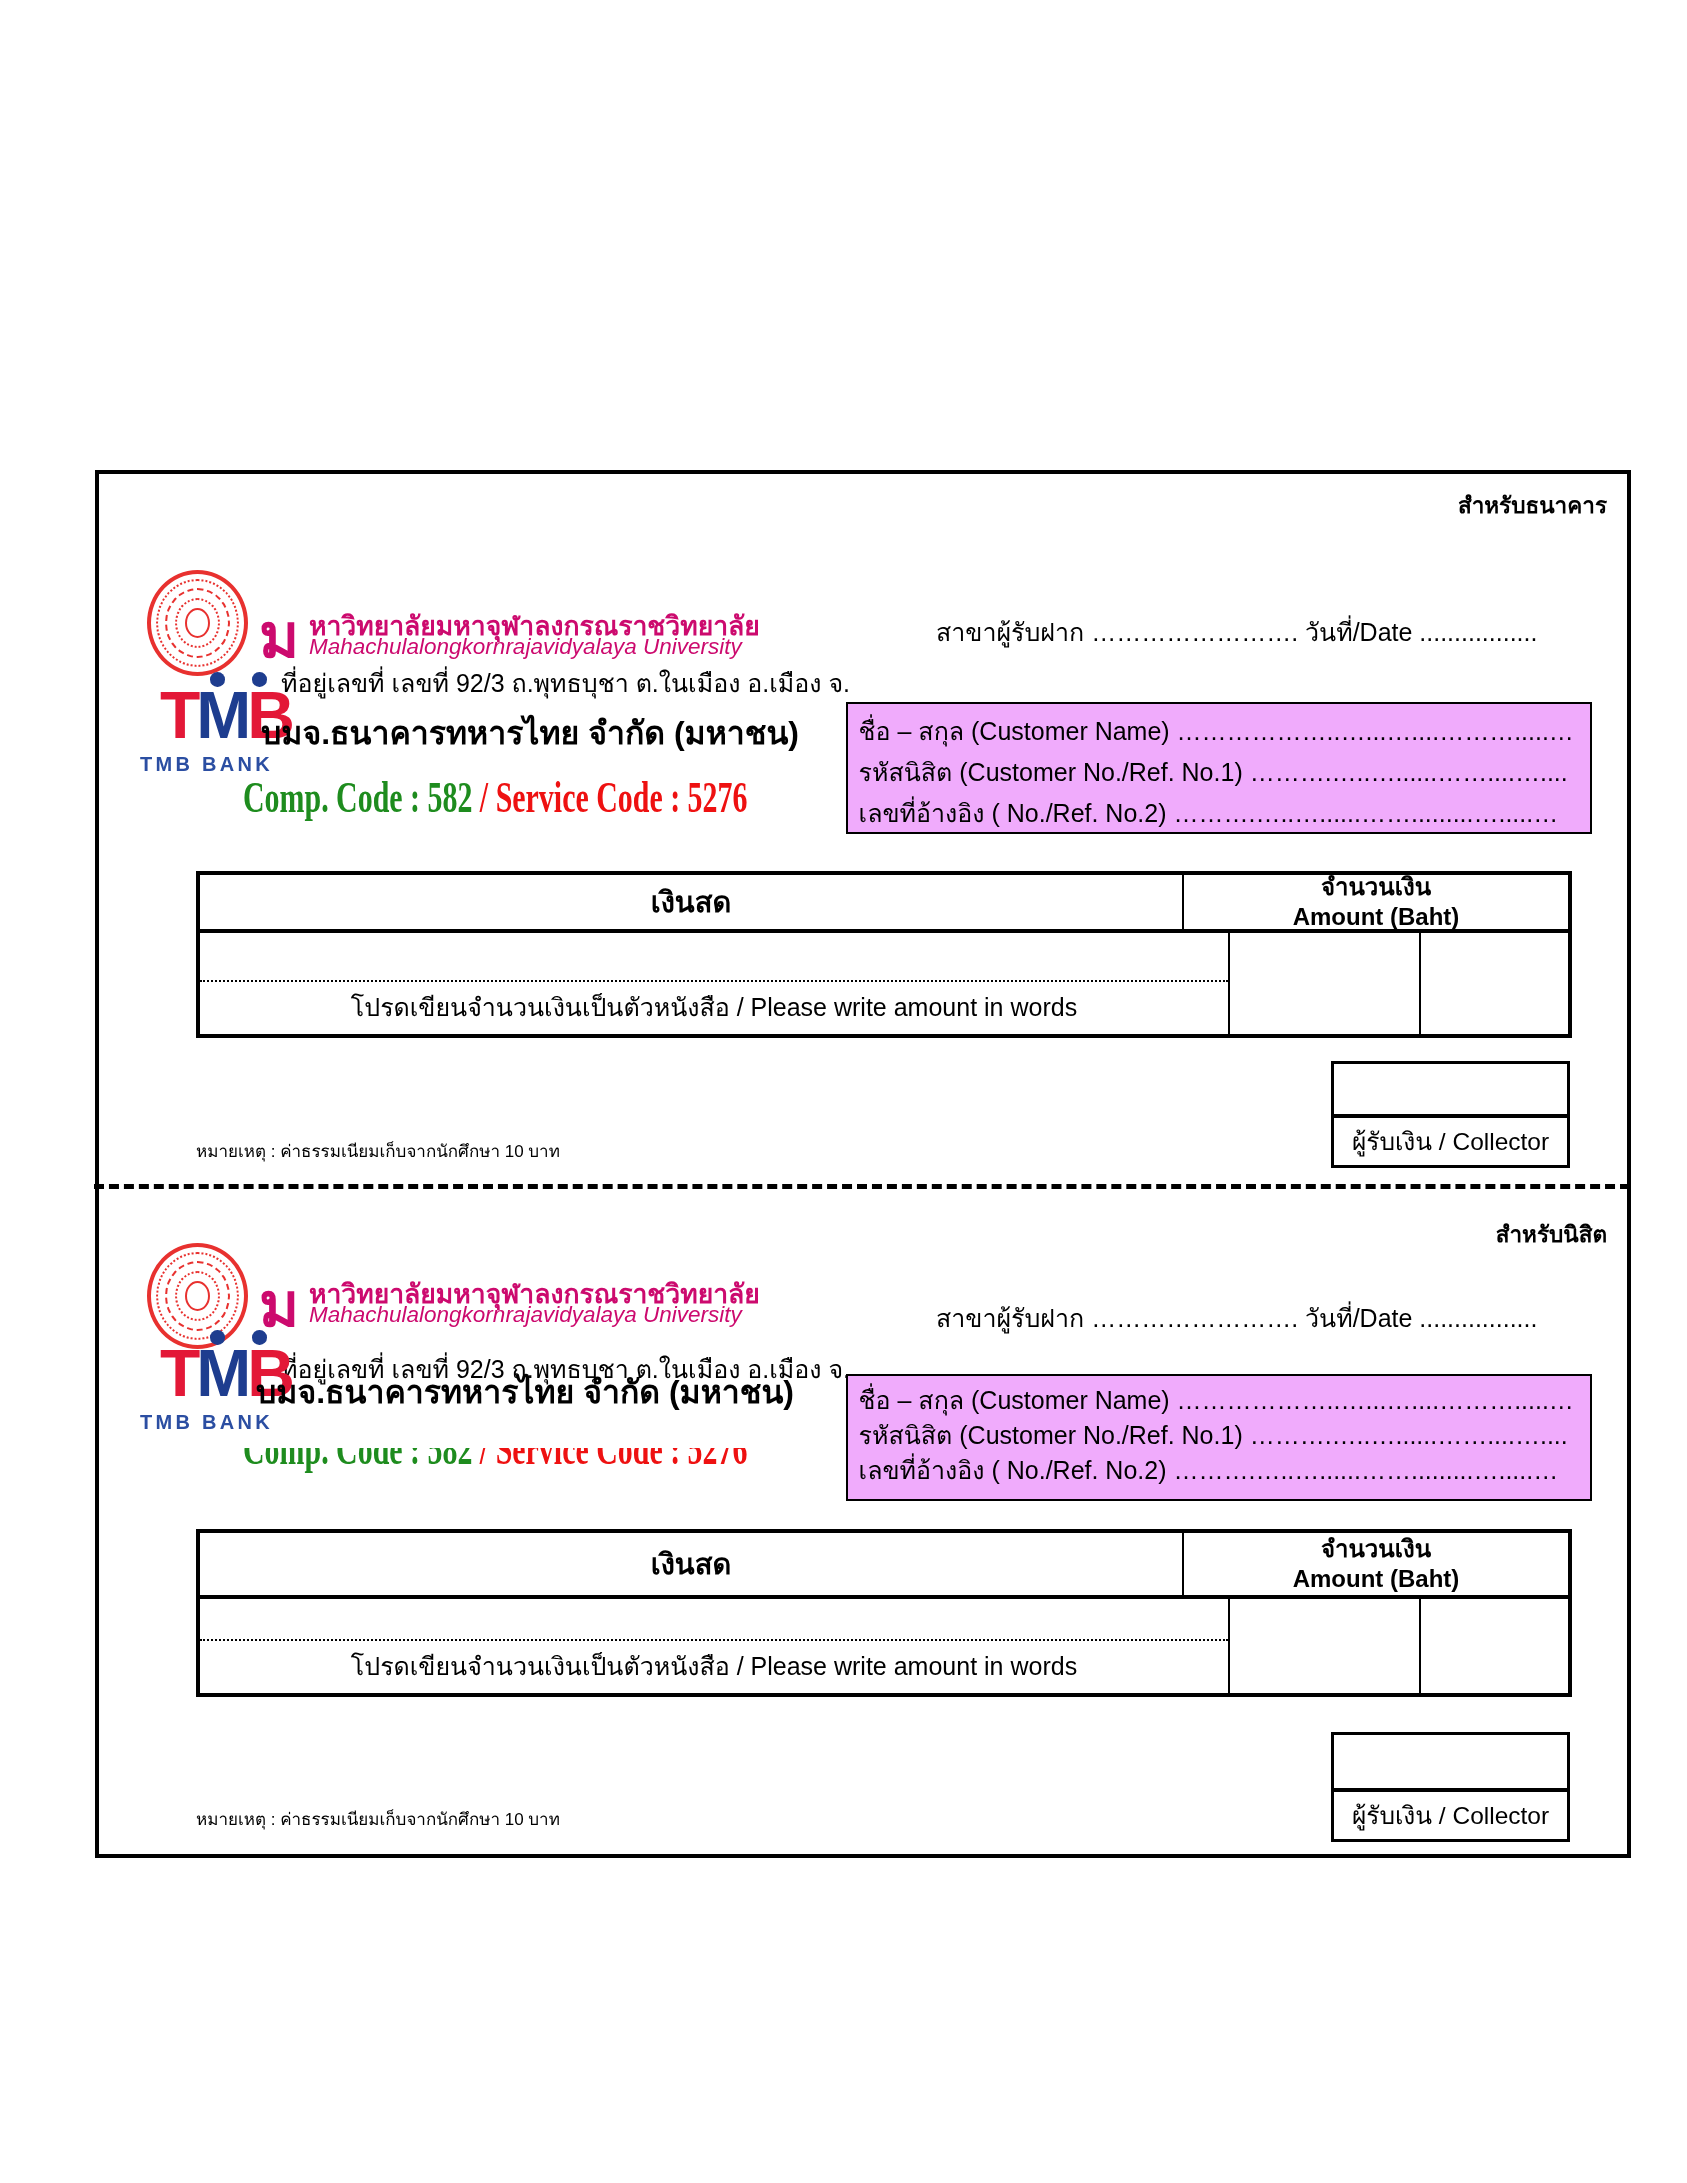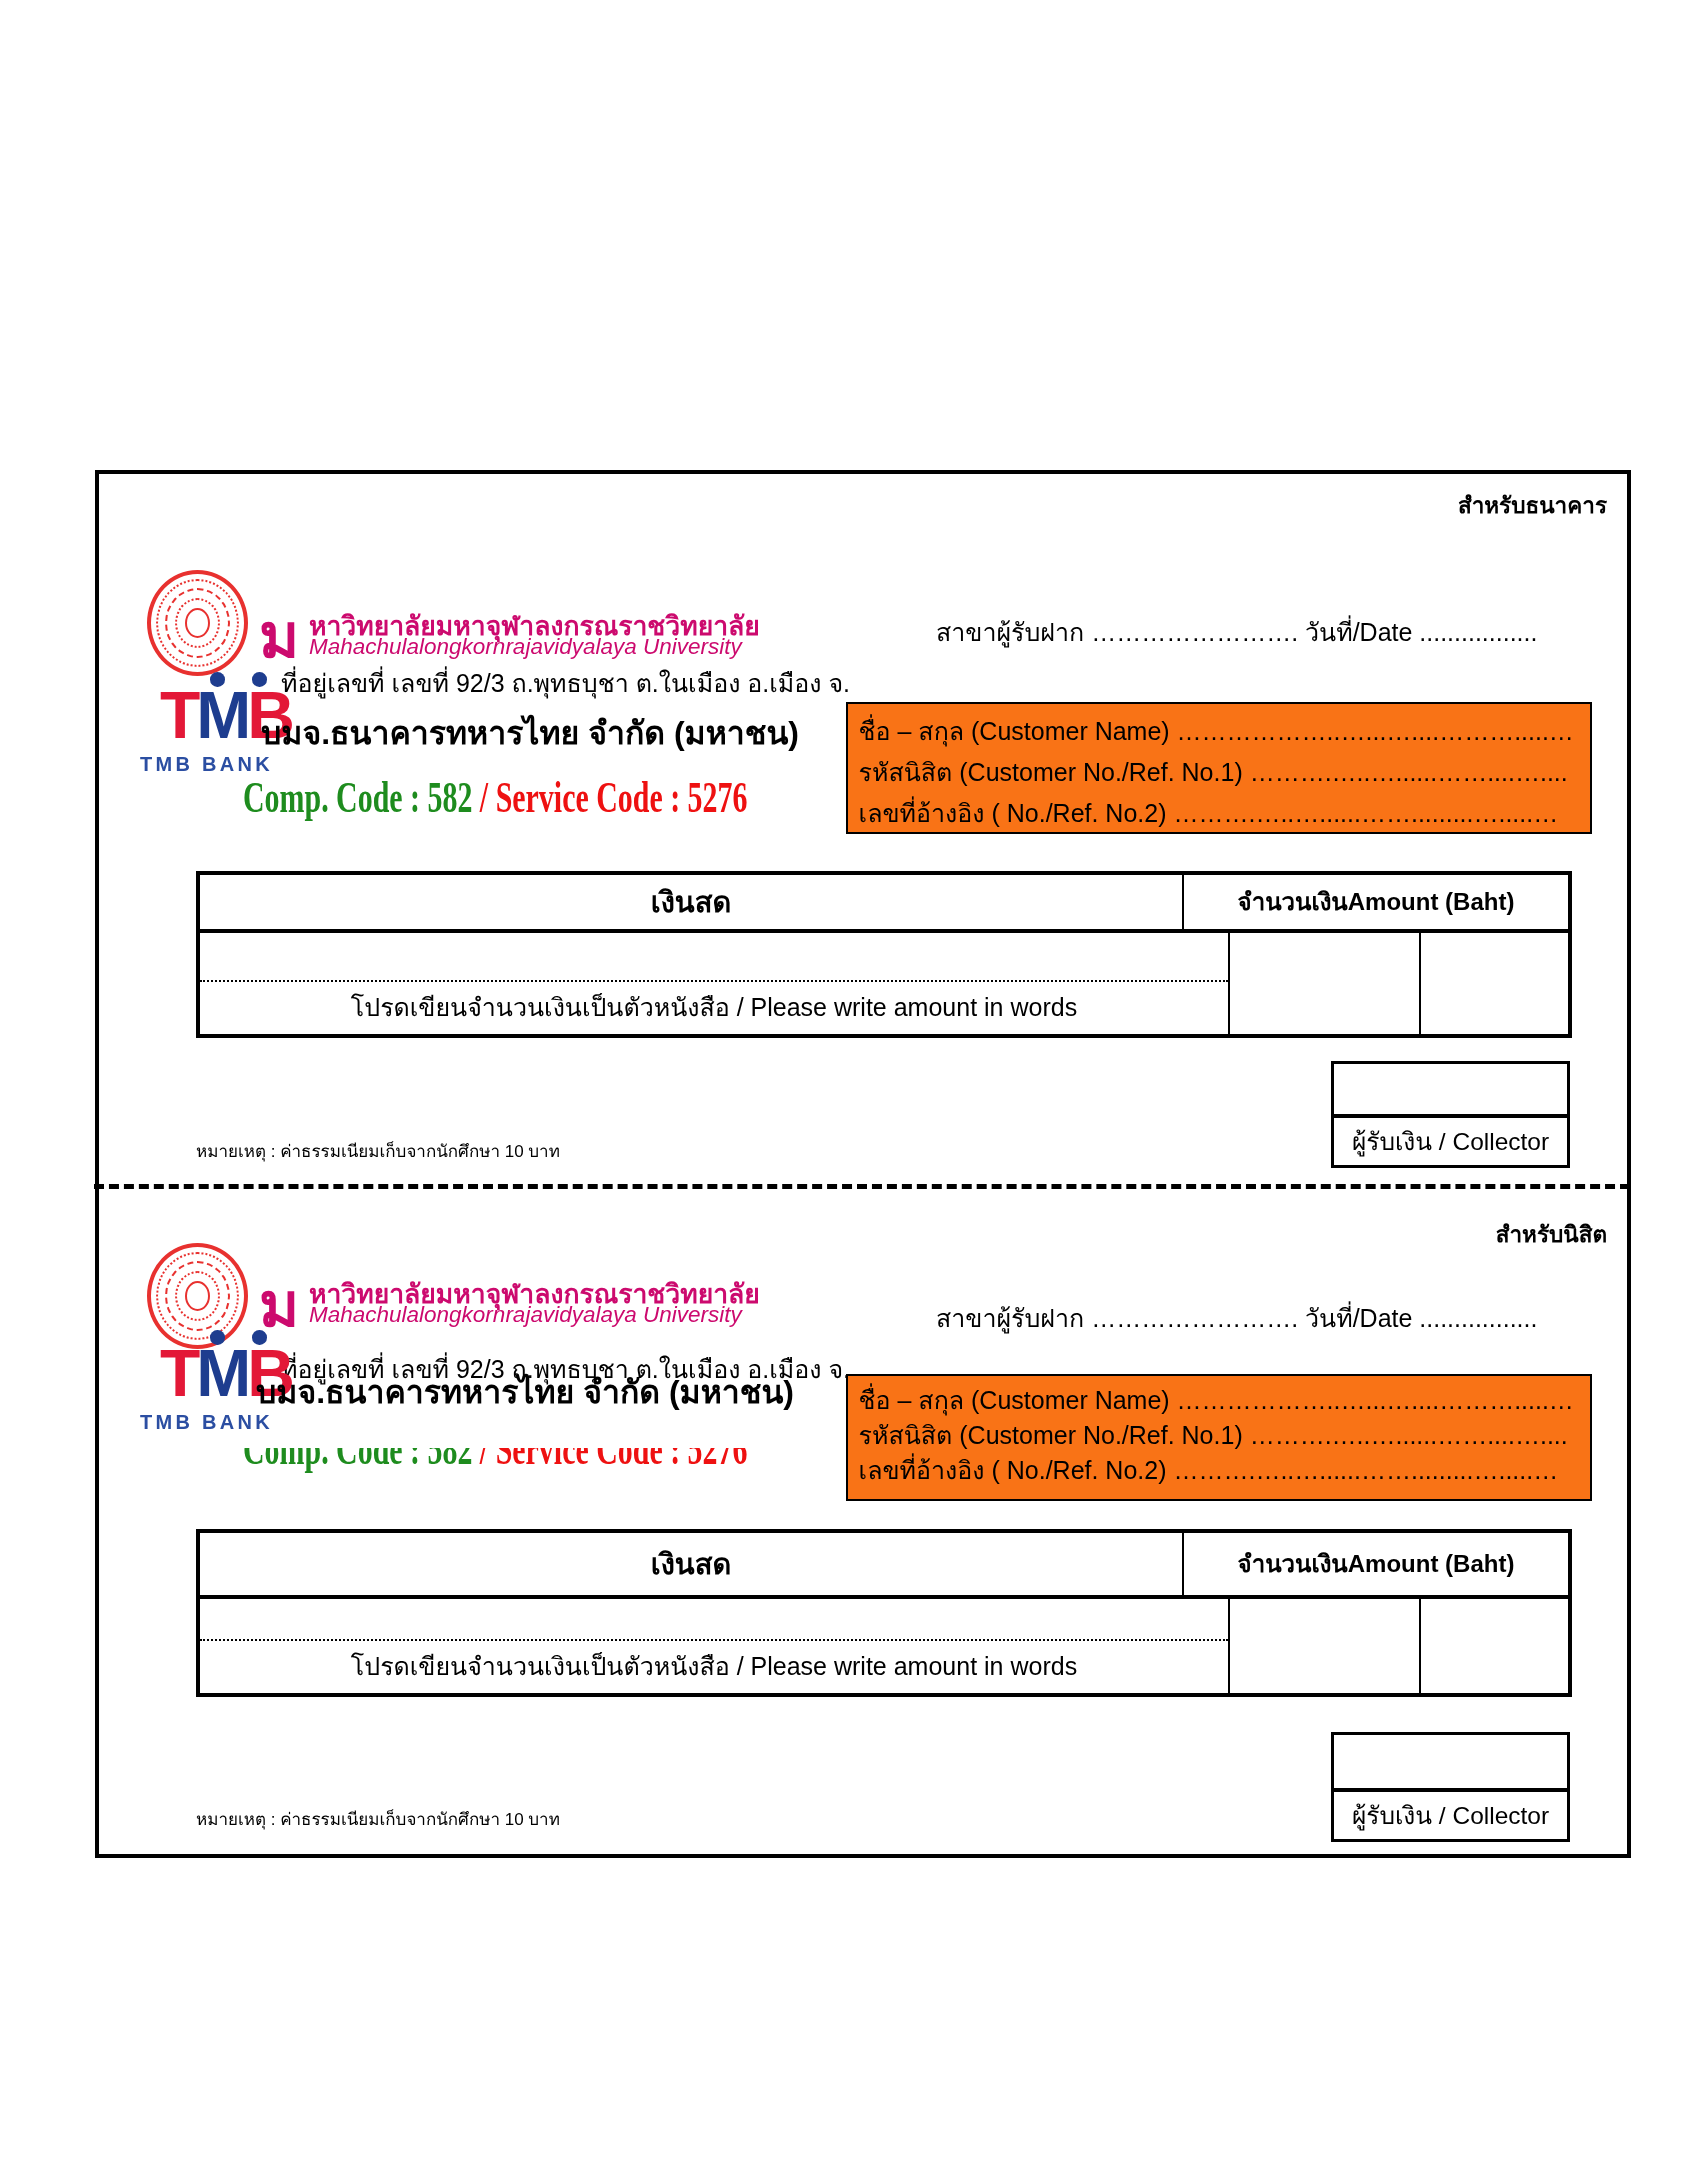--- a/index.html
+++ b/index.html
@@ -44,31 +44,31 @@
   
   .code-line { position:absolute; white-space:nowrap; font-family:"Liberation Serif", serif;
                font-weight:bold; font-size:44px; transform:scaleX(0.68); transform-origin:left top; }
   .code-comp { color:#1e8c1e; }
   .code-sep  { color:#ee1111; }
   .code-serv { color:#ee1111; }
   .code-clip { position:absolute; height:46px; overflow:hidden; width:595px; }
   .code-clip .code-line { position:static; display:inline-block; margin-top:-24px; }
 
   
-  .cust-box { position:absolute; width:746px; border:2.6px solid #000; background:#f97316; padding:6.6px 0 5.3px 10.6px; }
+  .cust-box { position:absolute; width:746px; border:2.6px solid #000; background:#f0abfc; padding:6.6px 0 5.3px 10.6px; }
   .cust-box .line { font-size:25px; white-space:nowrap; overflow:hidden; }
   .cust-box.roomy .line { line-height:41px; }
   .cust-box.tight .line { line-height:35px; }
 
   
   .amt-table { position:absolute; width:1376px; border:4px solid #000; display:flex; flex-direction:column; }
   .amt-head { display:flex; border-bottom:4.6px solid #000; }
   .amt-head .cash { width:984px; border-right:2.6px solid #000; display:flex; align-items:center; justify-content:center;
                     font-size:29px; font-weight:bold; }
-  .amt-head .amount { flex:1; display:flex; flex-direction:row; align-items:center; justify-content:center;
+  .amt-head .amount { flex:1; display:flex; flex-direction:column; align-items:center; justify-content:center;
                       font-size:24px; font-weight:bold; line-height:1.25; text-align:center; }
   .amt-body { display:flex; }
   .amt-body .words { width:1030px; border-right:2.6px solid #000; display:flex; flex-direction:column; }
   .amt-body .words .space { flex:1; }
   .amt-body .words .dotline { border-top:2.6px dotted #000; height:0; }
   .amt-body .words .instr { font-size:25px; text-align:center; padding:5.3px 0 6.6px 0; }
   .amt-body .cell2 { width:191px; border-right:2.6px solid #000; }
   .amt-body .cell3 { flex:1; }
 
   

